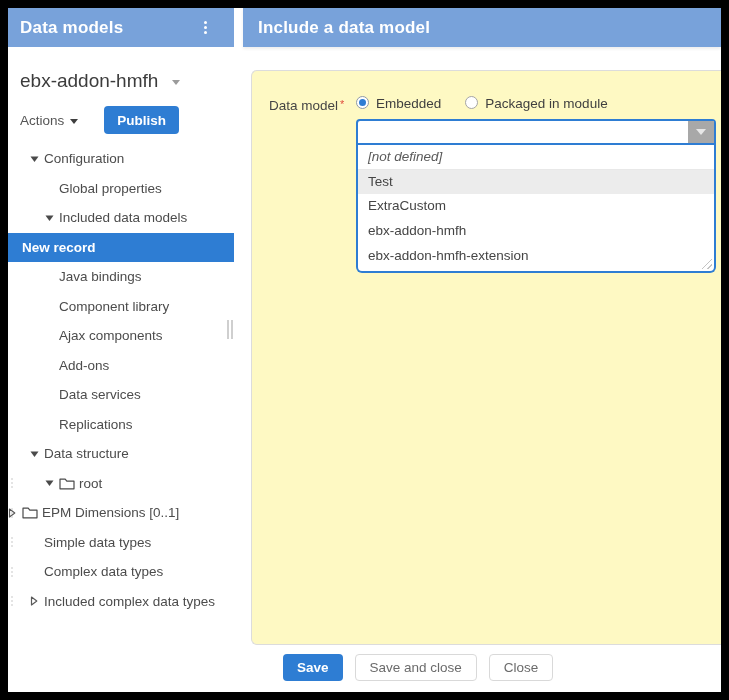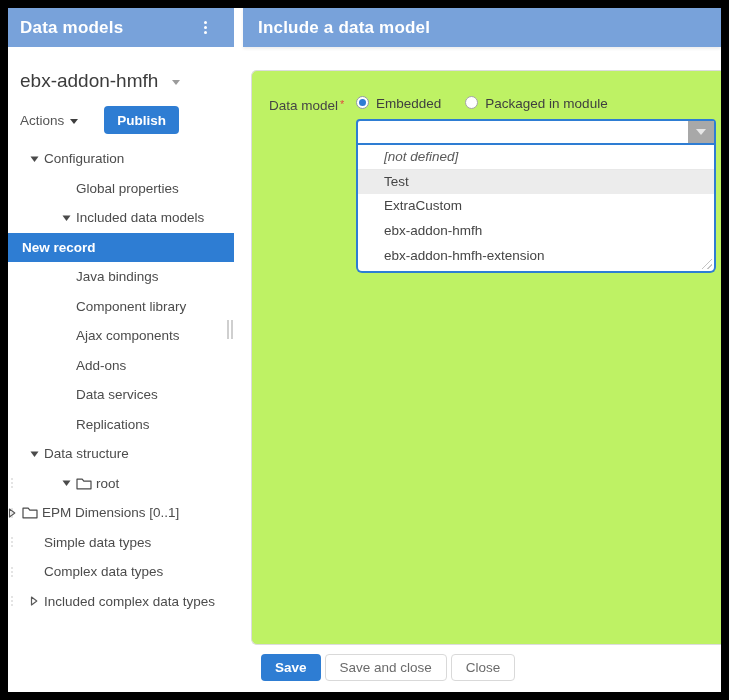--- a/index.html
+++ b/index.html
@@ -25,39 +25,39 @@
   .actions-btn{display:flex;align-items:center;font-size:13.5px;color:#555;cursor:pointer;}
   .caret-dk{width:0;height:0;border-left:4px solid transparent;border-right:4px solid transparent;
     border-top:5px solid #3f3f3f;margin-left:6px;margin-top:2px;}
   .btn-publish{
     margin-left:26px;background:var(--accent,#2e7dd3);color:#fff;border:none;border-radius:4px;
     font-size:13.5px;font-weight:700;height:28px;padding:7px 13px;cursor:pointer;
   }
   .tree{position:absolute;left:0;top:136px;width:226px;}
   .tree-row{position:relative;display:flex;align-items:center;height:29.5px;font-size:13.5px;color:#4c4c4c;cursor:pointer;}
   .tree-row.lvl0{padding-left:22px;}
-  .tree-row.lvl1{padding-left:54px;}
+  .tree-row.lvl1{padding-left:37px;}
   .tree-row.lvl2{}
   .tree-row.selected{background:var(--accent,#2e7dd3);color:#fff;font-weight:700;}
   .exp{width:14px;display:inline-flex;align-items:center;flex-shrink:0;}
   .folder{width:20px;display:inline-flex;align-items:center;flex-shrink:0;}
   .drag{position:absolute;left:3px;top:50%;transform:translateY(-50%);display:flex;flex-direction:column;gap:2px;opacity:.8;}
   .drag i{width:2px;height:2px;border-radius:50%;background:#d2d2d2;display:block;}
   .splitter{position:absolute;left:219px;top:312px;display:flex;gap:2px;cursor:col-resize;}
   .splitter i{width:2px;height:19px;background:#cfcfcf;display:block;}
   
   .main{position:absolute;left:235px;top:0;right:0;bottom:0;background:#fff;}
   .main-header{
     height:39px;background:var(--header-blue,#78a2da);color:#fff;display:flex;align-items:center;
     padding-left:15px;font-size:17px;font-weight:700;letter-spacing:.2px;
     box-shadow:0 2px 3px rgba(0,0,0,.07);
   }
   .form-box{
     position:absolute;left:8px;top:62px;right:-2px;height:575px;
-    border:1px solid #dcdcdc;border-right:none;border-radius:6px 0 0 6px;background:#bef264;
+    border:1px solid #dcdcdc;border-right:none;border-radius:6px 0 0 6px;background:#fef9c3;
   }
   .field-label{position:absolute;left:17px;top:27px;font-size:13.5px;color:#454545;}
   .req{color:#e04e3e;font-size:11px;vertical-align:top;margin-left:2px;}
   .radio-group{position:absolute;left:104px;top:25px;display:flex;gap:24px;}
   .radio-opt{display:flex;align-items:flex-start;font-size:13.5px;color:#3f3f3f;cursor:pointer;}
   .radio{width:13px;height:13px;border-radius:50%;border:1px solid #a5a5a5;margin-right:7px;
     display:inline-flex;align-items:center;justify-content:center;background:#fff;flex-shrink:0;}
   .radio.sel{border-color:#8f9aa6;}
   .radio.sel::after{content:"";width:7px;height:7px;border-radius:50%;background:var(--accent,#2e7dd3);}
   .combo{
@@ -66,29 +66,29 @@
   }
   .combo-value{position:absolute;left:8px;top:2px;font-size:13.5px;color:#333;line-height:20px;}
   .combo-btn{position:absolute;right:0;top:0;bottom:0;width:26px;background:#a8a8a8;
     display:flex;align-items:center;justify-content:center;cursor:pointer;}
   .combo-btn i{width:0;height:0;border-left:5px solid transparent;border-right:5px solid transparent;
     border-top:6px solid #e7e7e7;}
   .droplist{
     position:absolute;left:104px;top:74px;width:360px;height:128px;background:#fff;
     border:2px solid var(--accent,#2e7dd3);border-top:none;border-radius:0 0 6px 6px;overflow:hidden;
   }
-  .opt{height:24.7px;line-height:24.7px;padding-left:26px;font-size:13.5px;color:#454545;cursor:pointer;}
+  .opt{height:24.7px;line-height:24.7px;padding-left:10px;font-size:13.5px;color:#454545;cursor:pointer;}
   .opt.italic{font-style:italic;color:#5a5a5a;border-bottom:1px solid #e8e8e8;}
   .opt.hl{background:#ececec;}
   .resize-corner{
     position:absolute;right:2px;bottom:2px;width:11px;height:11px;
     background:repeating-linear-gradient(135deg,#c4c4c4 0 1px,transparent 1px 4px);
     clip-path:polygon(100% 0,100% 100%,0 100%);cursor:nwse-resize;
   }
-  .btn-bar{position:absolute;left:18px;top:646px;display:flex;gap:4px;}
+  .btn-bar{position:absolute;left:40px;top:646px;display:flex;gap:12px;}
   .btn{height:27px;border-radius:4px;font-size:13.5px;cursor:pointer;padding:0 14px;}
   .btn.primary{background:var(--accent,#2e7dd3);color:#fff;border:none;font-weight:700;}
   .btn.secondary{background:#fff;color:#6b6b6b;border:1px solid #d9d9d9;}
 </style>
 </head>
 <body>
 
 <div class="screen" style="--header-blue: #78a2da; --accent: #2e7dd3;">
 
   <div class="sidebar">

